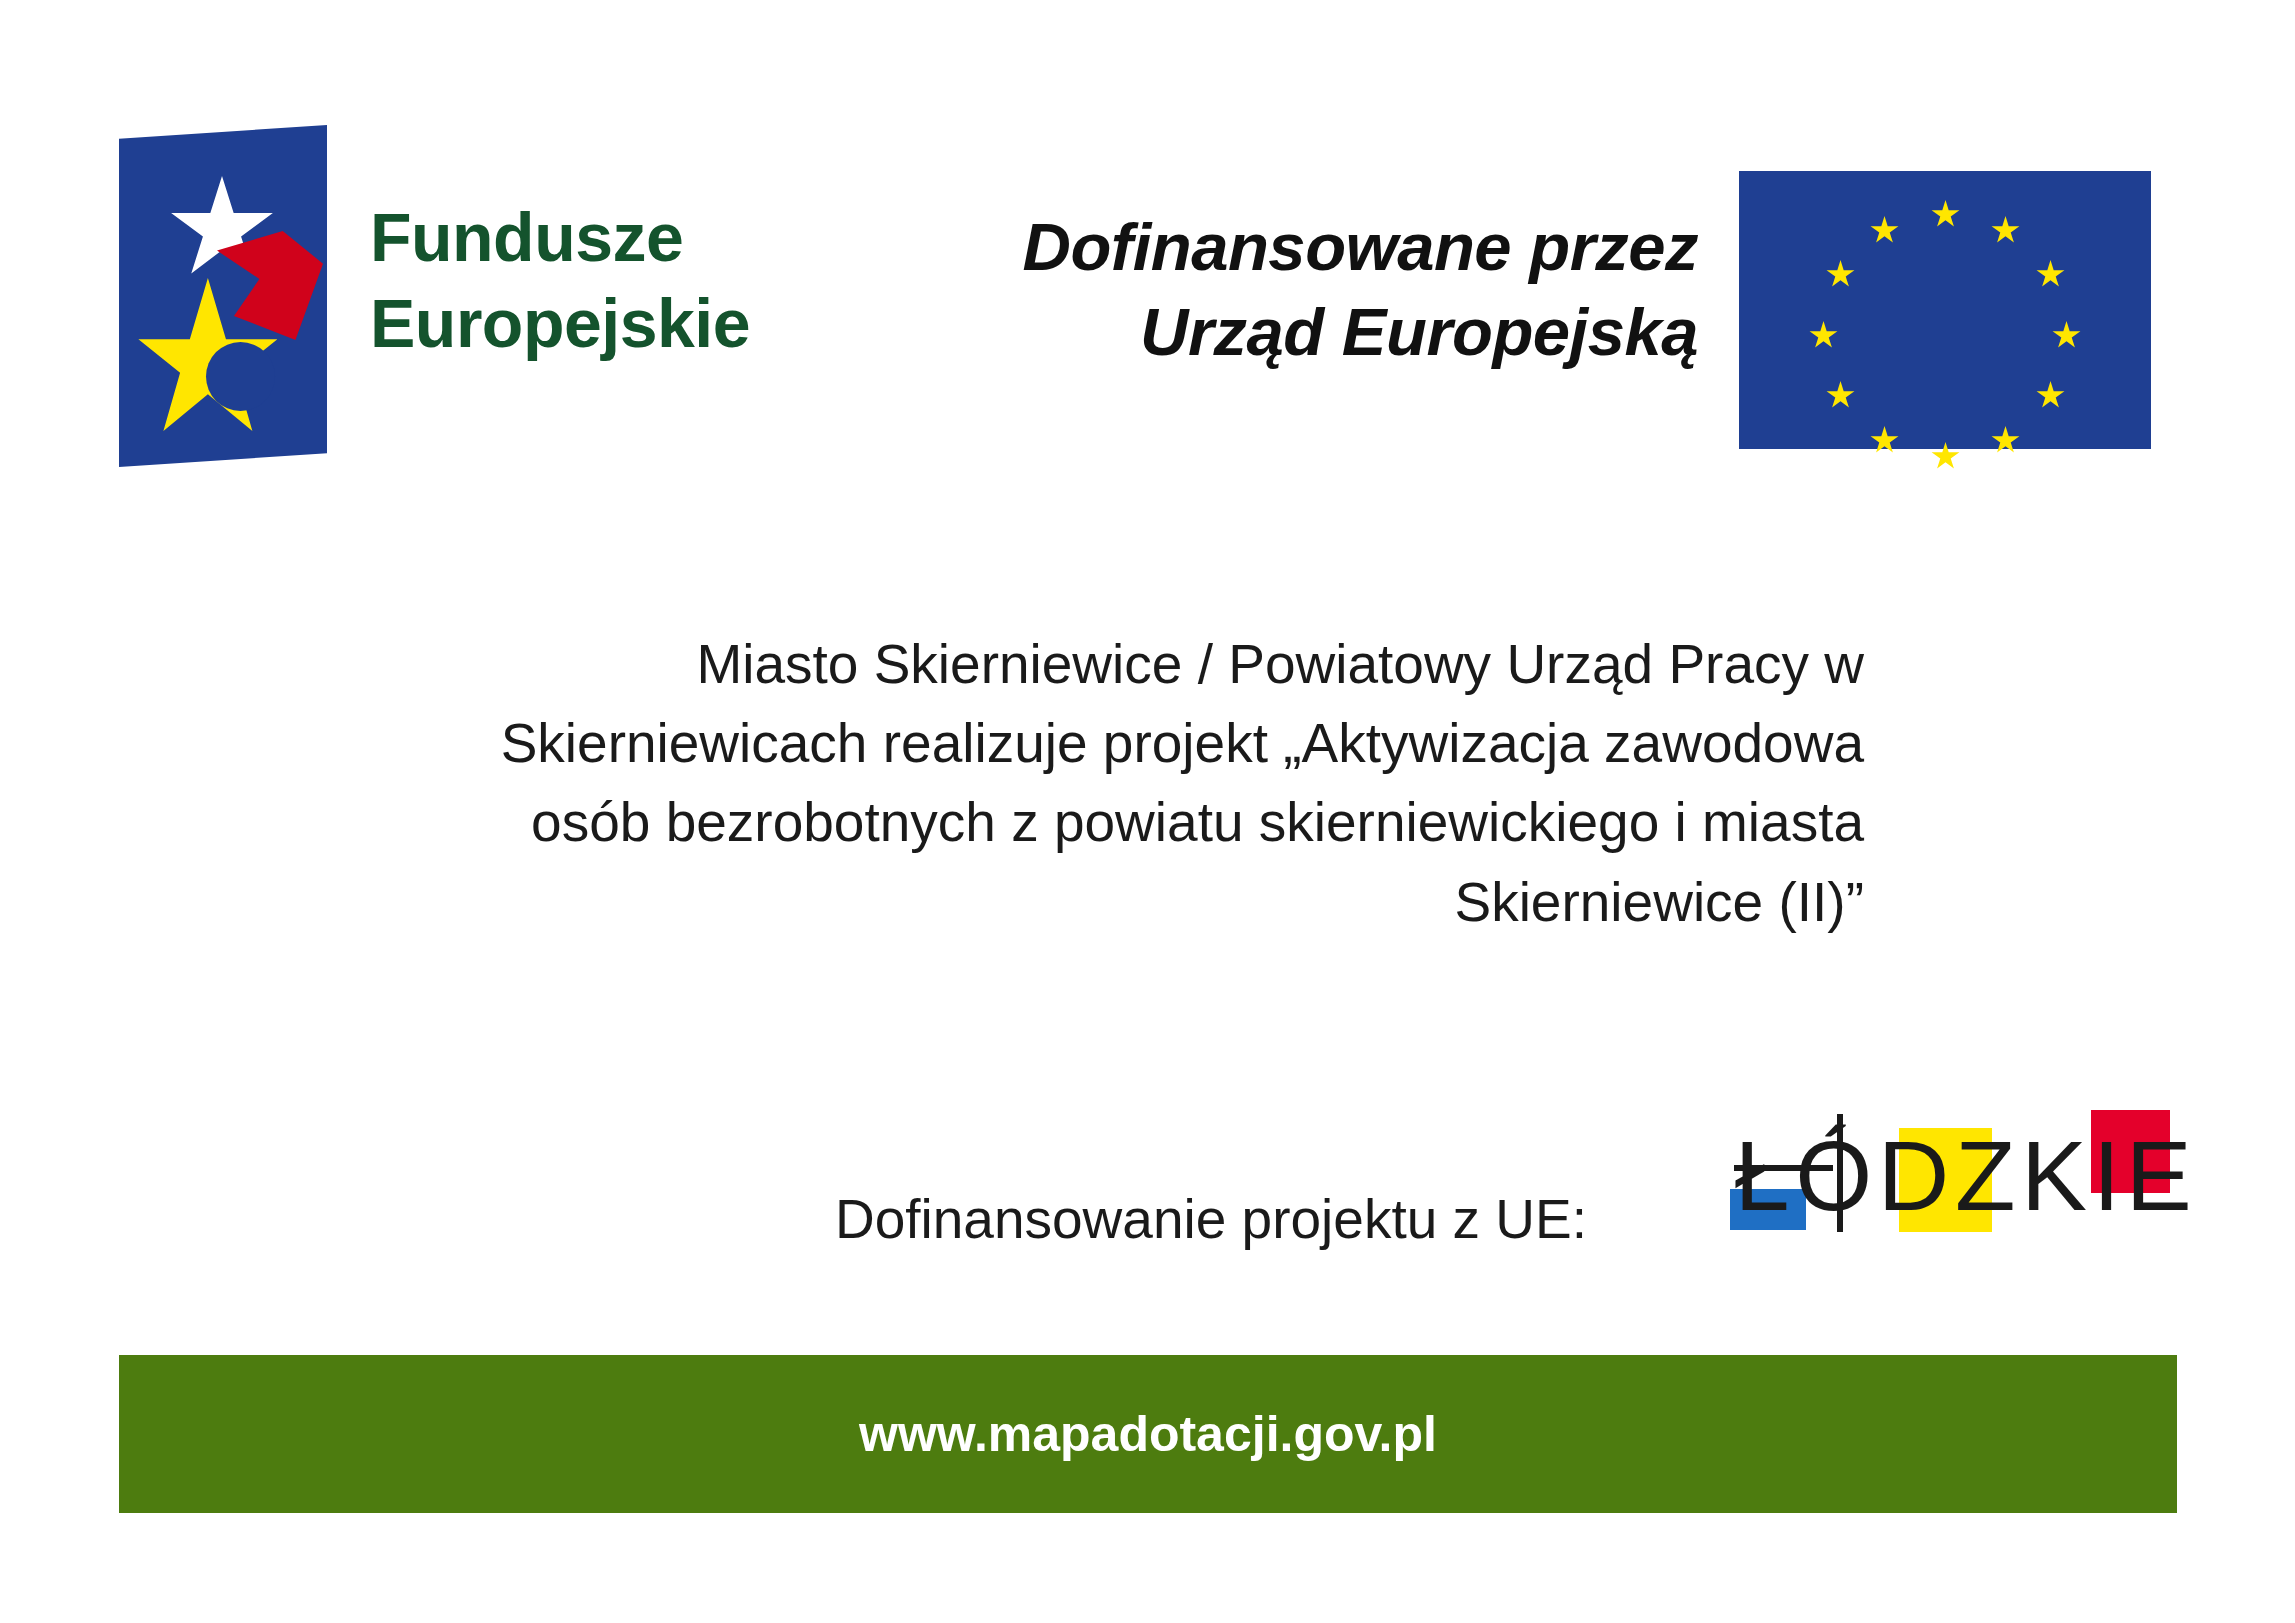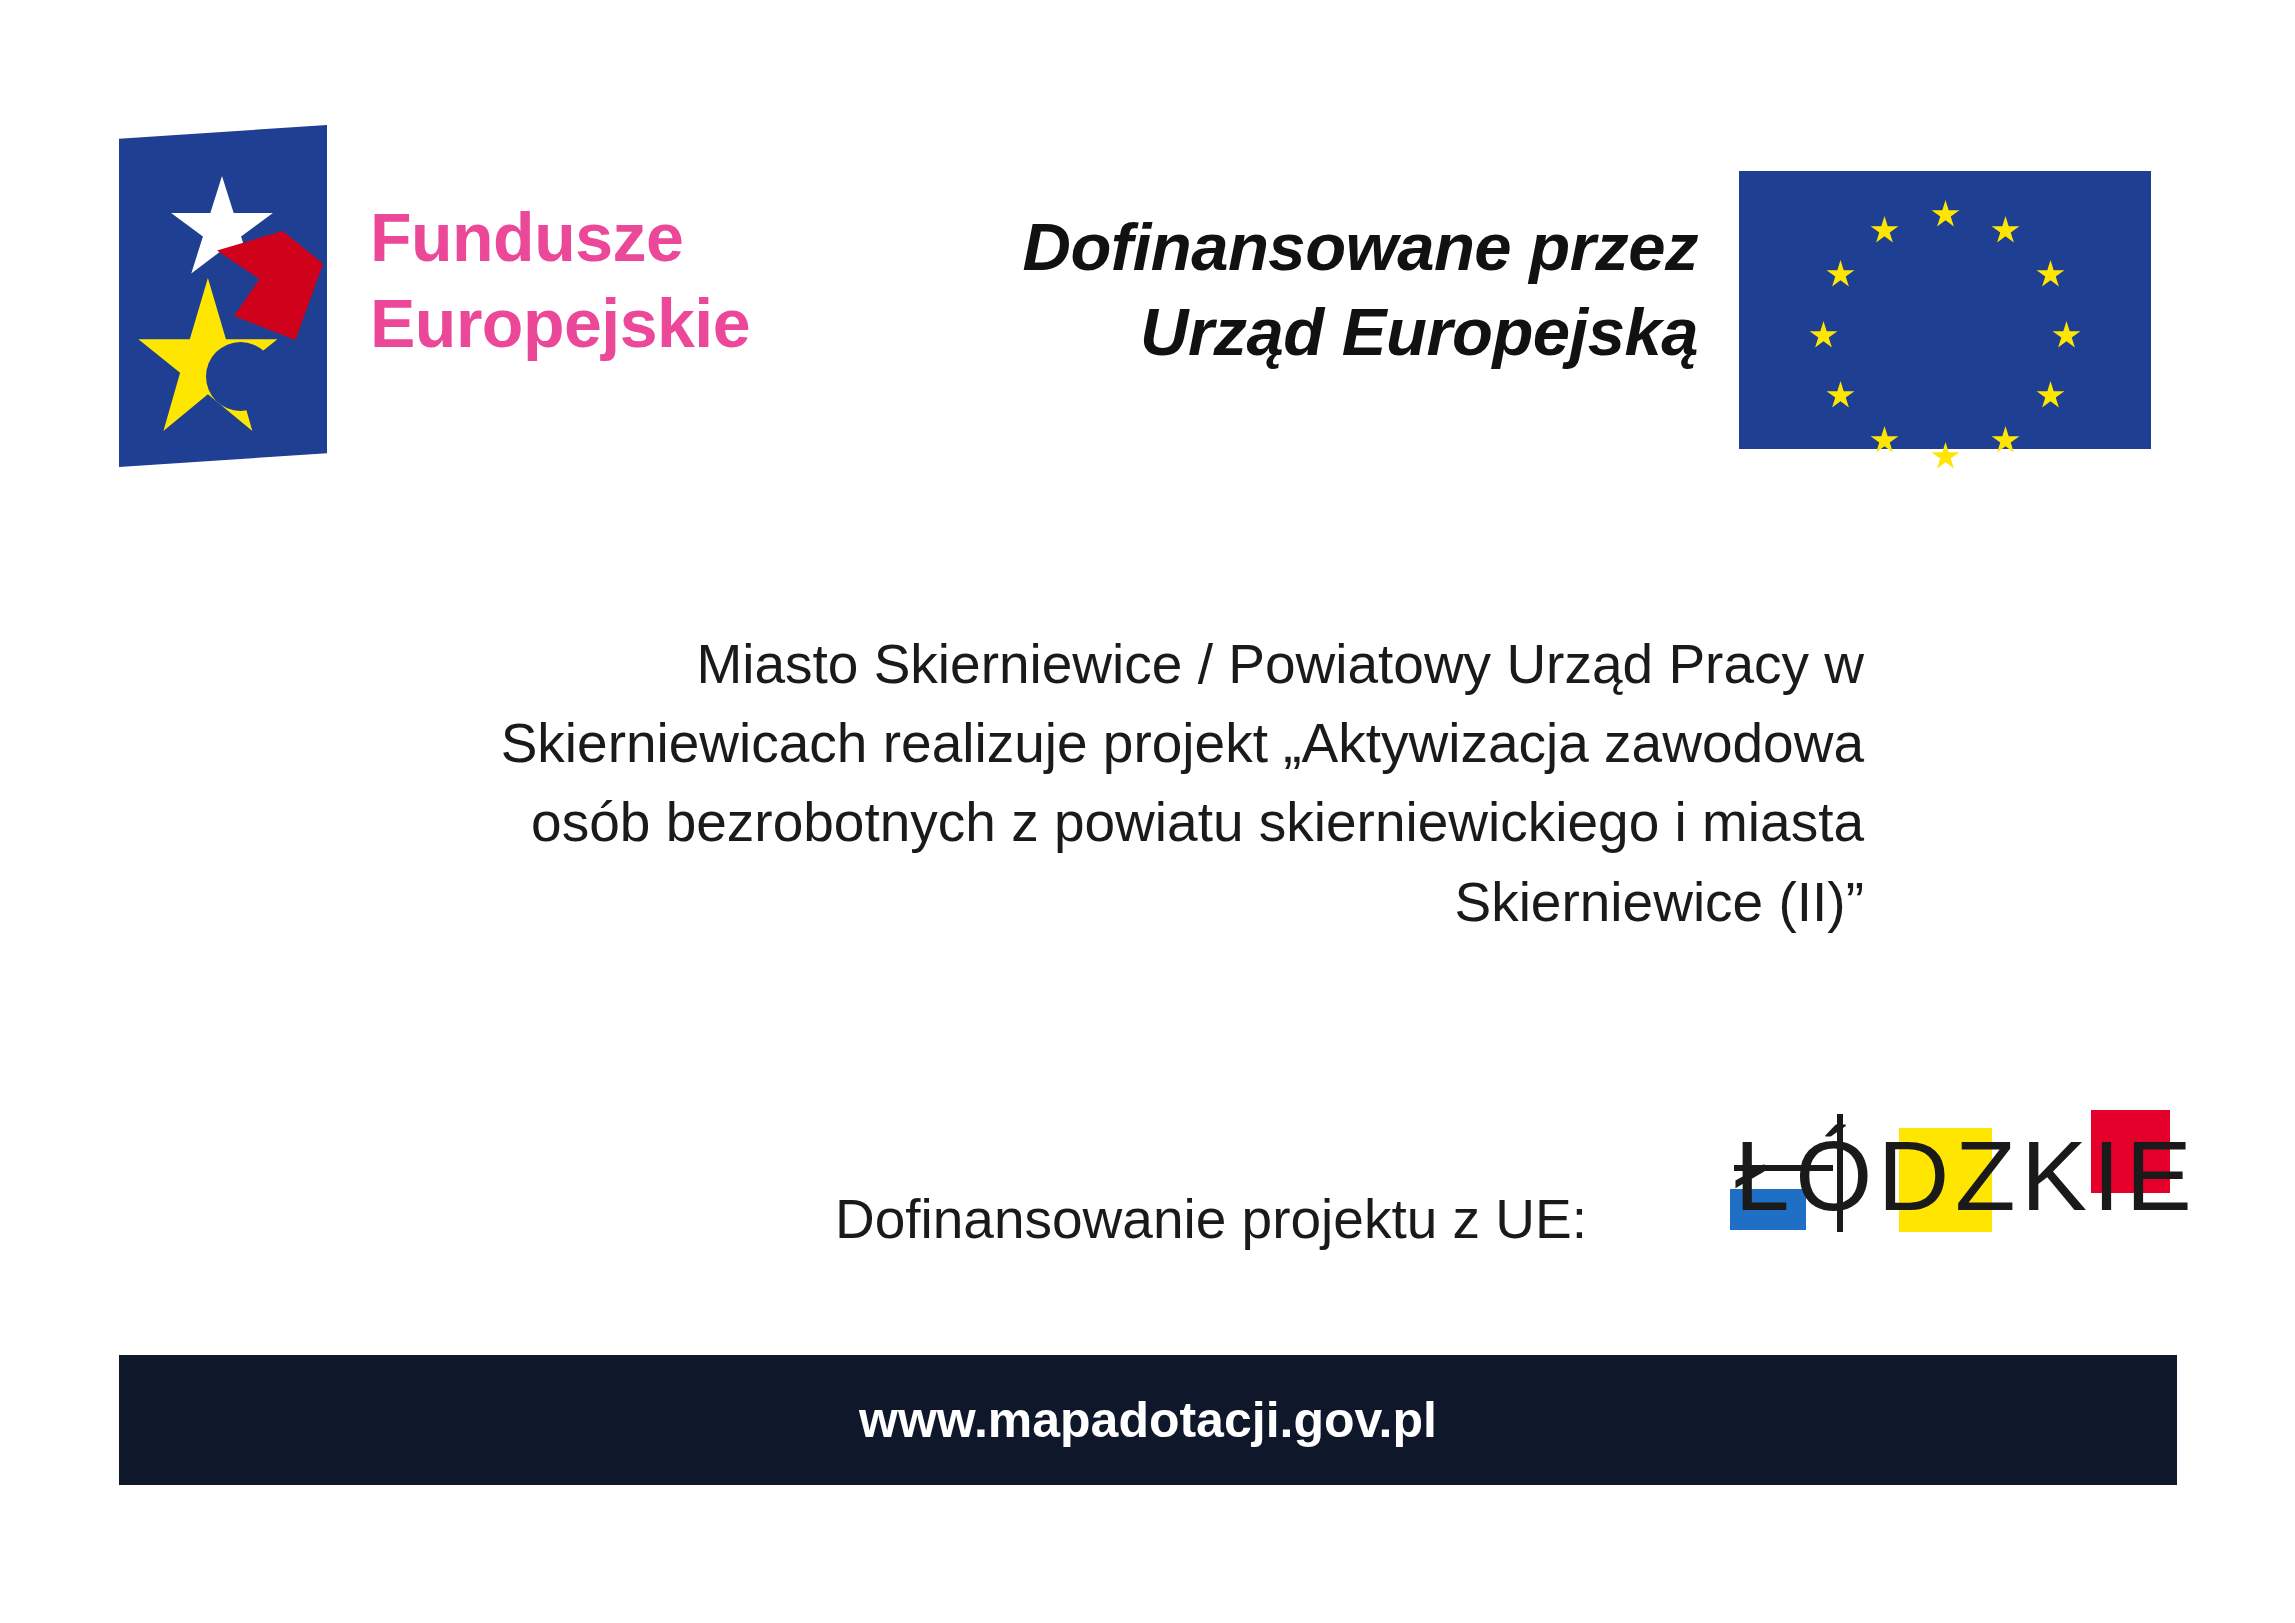--- a/index.html
+++ b/index.html
@@ -86,21 +86,21 @@
     border-radius: 50%;
   }
 
   .fe-text {
     position: absolute;
     left: 370px;
     top: 194px;
     font-size: 68px;
     font-weight: bold;
     line-height: 1.27;
-    color: #ec4899;
+    color: #14532d;
     letter-spacing: -0.5px;
   }
 
   .eu-text {
     position: absolute;
     left: 893px;
     top: 204px;
     width: 805px;
     text-align: right;
     font-size: 67px;
@@ -210,22 +210,22 @@
     height: 118px;
     background: #1a1a1a;
   }
 
   
   .bottom-bar {
     position: absolute;
     left: 119px;
     top: 1355px;
     width: 2058px;
-    height: 130px;
-    background: #0f172a;
+    height: 158px;
+    background: #4d7c0f;
     display: flex;
     align-items: center;
     justify-content: center;
   }
   .bottom-bar .url {
     color: #ffffff;
     font-size: 50px;
     font-weight: bold;
     letter-spacing: 0px;
   }

